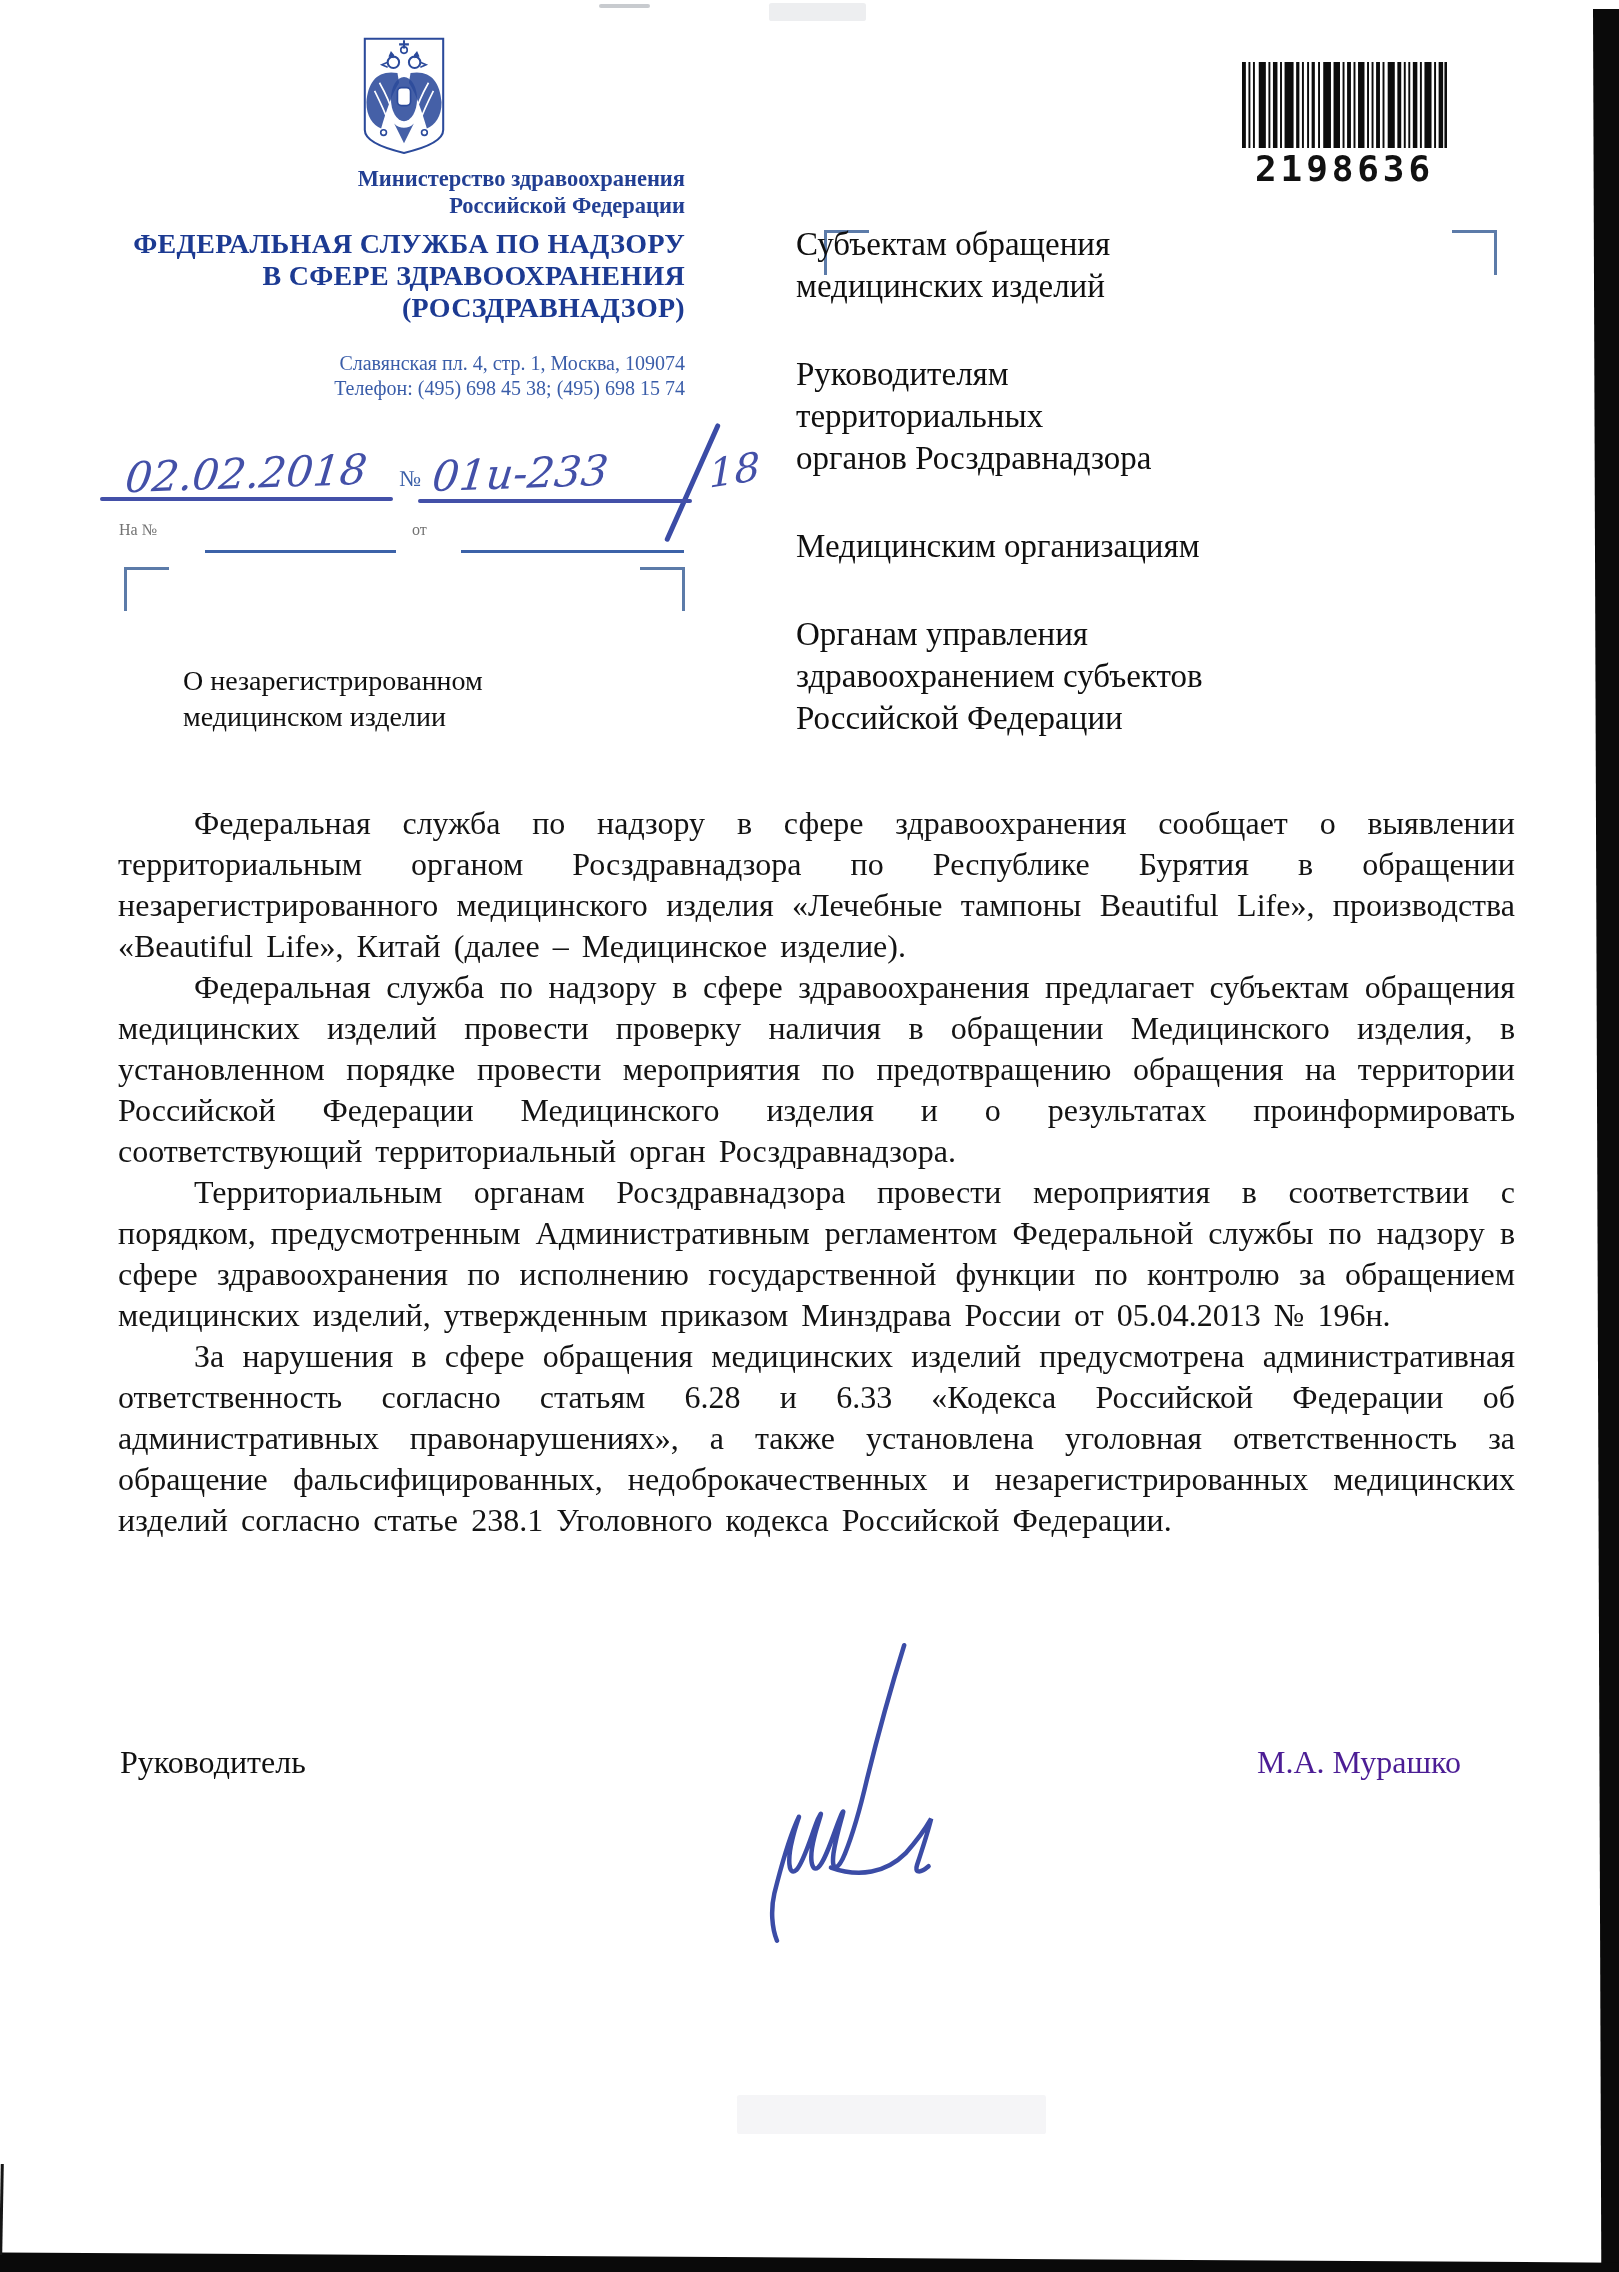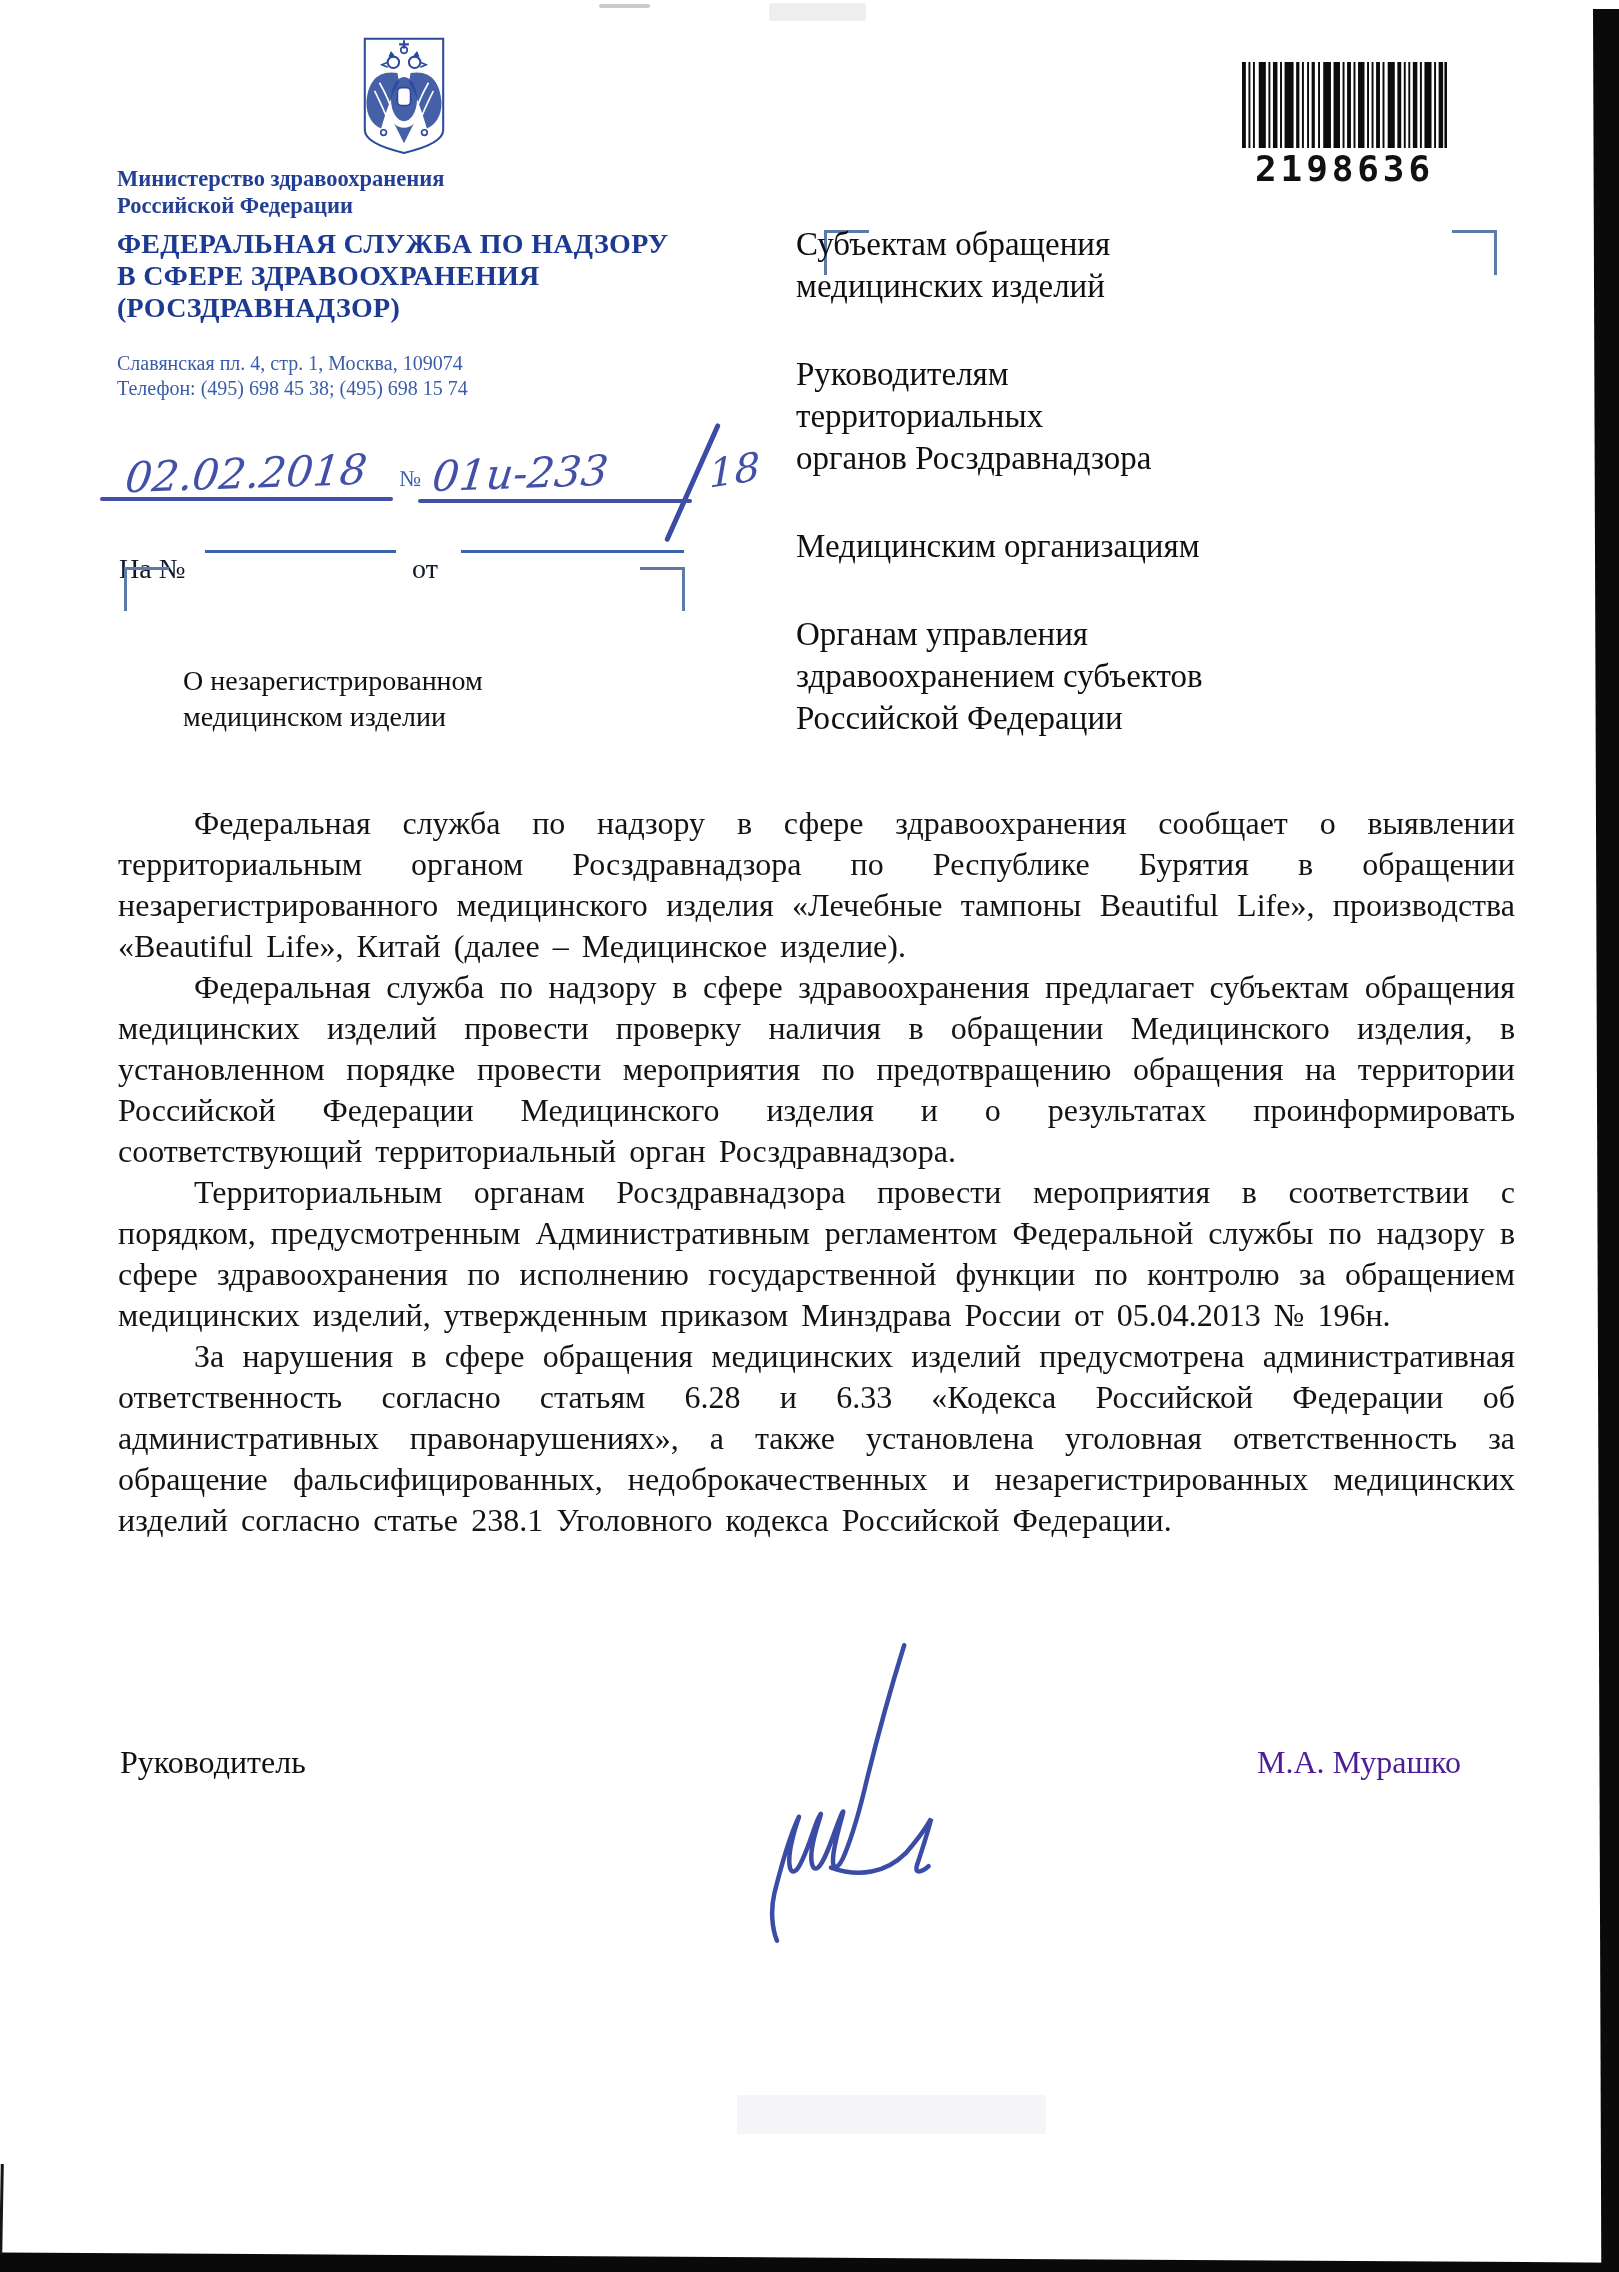--- a/index.html
+++ b/index.html
@@ -12,40 +12,40 @@
   .scan-bottom{position:absolute;left:0;bottom:0;width:100%;height:24.5px;background:#0a0a0a;
                clip-path:polygon(0 16%,100% 58%,100% 100%,0 100%);}
   .scan-left-line{position:absolute;left:0;top:2164px;width:3.2px;height:91px;background:#151515;transform:skewX(-1deg);}
   .artifact{position:absolute;border-radius:2.6px;}
   .a1{left:599px;top:3.9px;width:51px;height:4.5px;background:#9aa0a8;opacity:.55;}
   .a2{left:769px;top:2.6px;width:97px;height:18px;background:#d8dadd;opacity:.45;}
   .a3{left:737px;top:2095px;width:309px;height:39px;background:#eeeef2;opacity:.6;}
 
   
   .emblem{position:absolute;left:355px;top:33px;width:98px;height:124px;}
-  .lh{position:absolute;left:117px;top:165px;width:582px;text-align:left;}
+  .lh{position:absolute;left:103px;top:165px;width:582px;text-align:right;}
   .min-line{font-weight:bold;font-size:22.5px;line-height:27px;color:#223f93;}
   .svc{margin-top:9px;}
   .svc-line{font-weight:bold;font-size:28px;line-height:32px;color:#1c3a92;letter-spacing:0.3px;}
   .addr{margin-top:27px;}
   .addr-line{font-size:20px;line-height:25px;color:#3a5da9;}
 
   
   .hand{position:absolute;font-family:"DejaVu Serif",serif;font-style:italic;color:#4350a8;
         transform:skewX(-8deg) rotate(-2deg);white-space:nowrap;}
   .hand-date{left:126px;top:449px;font-size:42px;}
   .hand-num{left:433px;top:449px;font-size:42px;}
   .hand-suffix{left:709px;top:447px;font-size:40px;transform:skewX(-8deg) rotate(-9deg);}
   .num-sign{position:absolute;left:399px;top:466px;font-size:23px;color:#3a5fa8;}
   .ink-line{position:absolute;height:3.9px;background:#4350a8;border-radius:1.9px;}
   .ul-date{left:100px;top:497px;width:293px;}
   .ul-num{left:418px;top:499px;width:274px;}
   .slash{position:absolute;left:690px;top:418px;width:4.5px;height:129px;background:#3b4ca6;
          border-radius:2.6px;transform:rotate(24deg);}
-  .reply-label{position:absolute;font-size:28px;color:#0f172a;margin-top:32px;}
+  .reply-label{position:absolute;font-size:16px;color:#737373;}
   .rl-na{left:119px;top:521px;}
   .rl-ot{left:412px;top:521px;}
   .blank-line{position:absolute;height:3.2px;background:#3c62a8;}
   .bl-1{left:205px;top:550px;width:191px;}
   .bl-2{left:461px;top:550px;width:223px;}
 
   
   .cm{position:absolute;width:42px;height:41px;border:0 solid #5c7ba9;}
   .cm-tl{border-top-width:3.2px;border-left-width:3.2px;}
   .cm-tr{border-top-width:3.2px;border-right-width:3.2px;}

